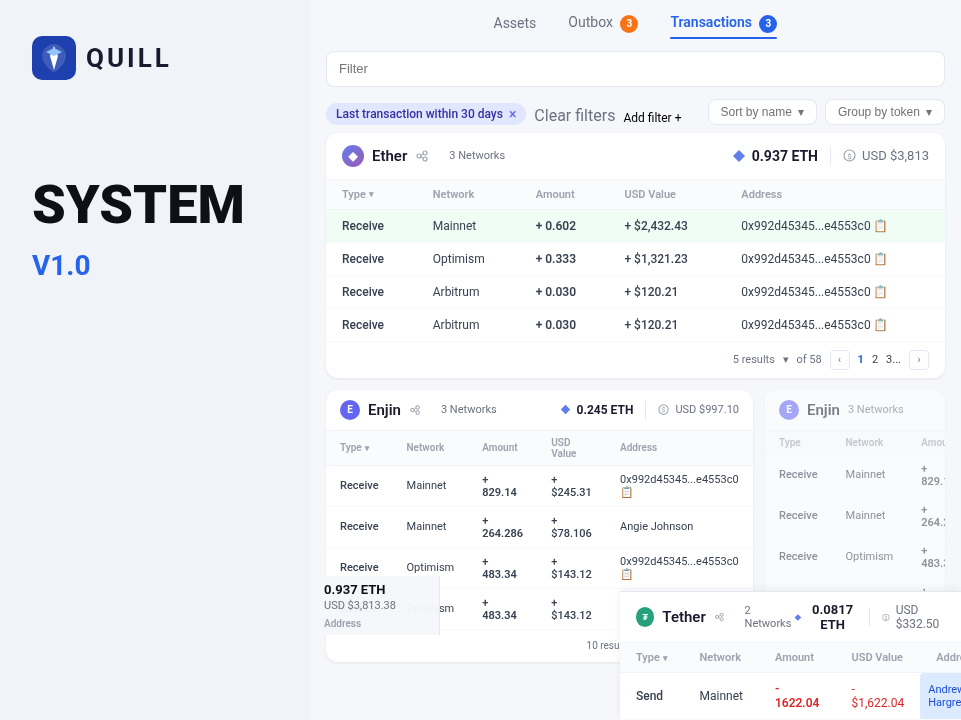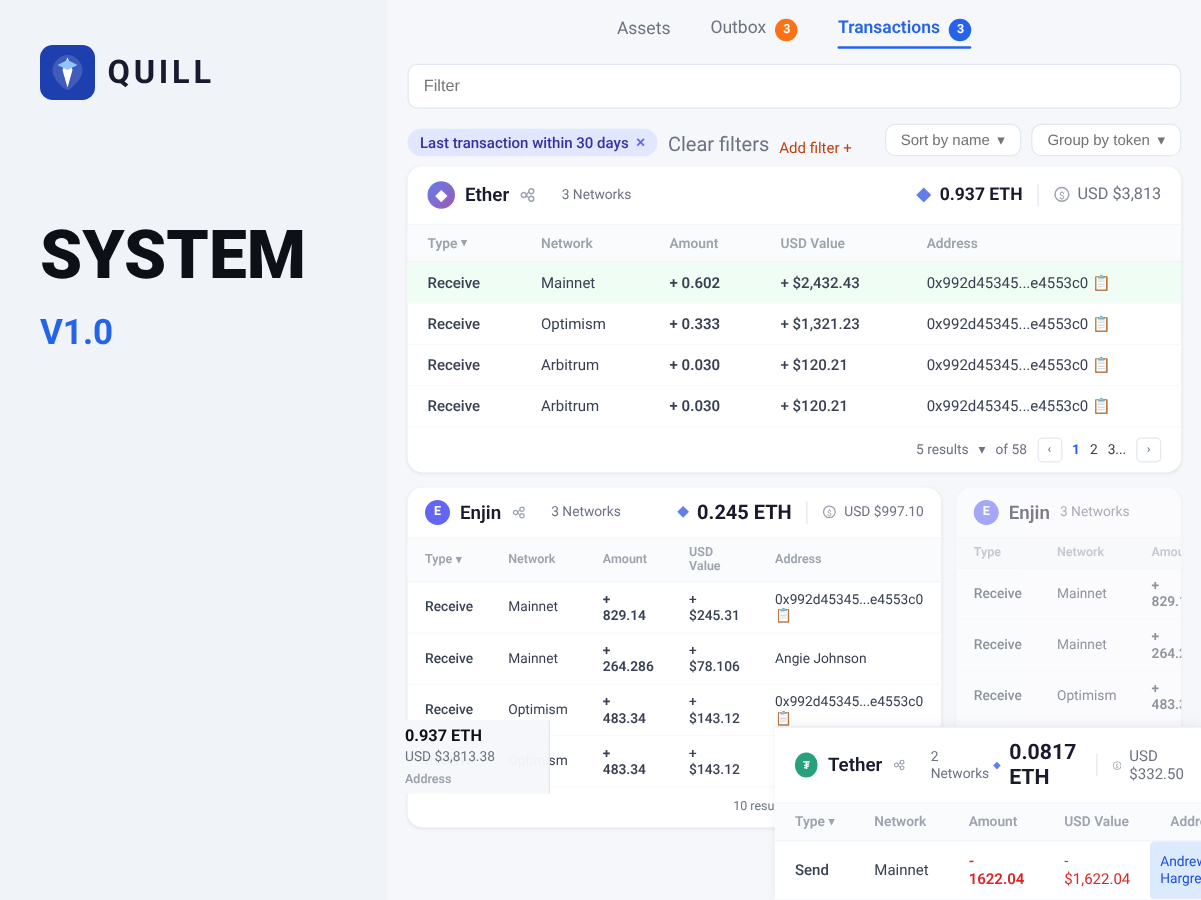--- a/index.html
+++ b/index.html
@@ -146,21 +146,21 @@
       font-size: 14px;
       color: #6366f1;
     }
     .clear-filters {
       font-size: 16px;
       color: #6b7280;
       cursor: pointer;
     }
     .add-filter {
       font-size: 12px;
-      color: #c2410c;
+      color: #000000;
       cursor: pointer;
     }
     .sort-btn, .group-btn {
       display: flex;
       align-items: center;
       gap: 6px;
       border: 1px solid #e2e8f0;
       border-radius: 8px;
       padding: 5px 12px;
       font-size: 12px;
@@ -541,21 +541,21 @@
                 <circle cx="4" cy="7" r="2" fill="none" stroke="#9ca3af" stroke-width="1.2"></circle>
                 <circle cx="10" cy="4" r="2" fill="none" stroke="#9ca3af" stroke-width="1.2"></circle>
                 <circle cx="10" cy="10" r="2" fill="none" stroke="#9ca3af" stroke-width="1.2"></circle>
                 <line x1="6" y1="7" x2="8" y2="4.5" stroke="#9ca3af" stroke-width="1"></line>
                 <line x1="6" y1="7" x2="8" y2="9.5" stroke="#9ca3af" stroke-width="1"></line>
               </svg>
             <span>3 Networks</span>
           </div>
         </div>
         <div class="header-right" style="font-size:12px;">
-          <div class="eth-amount" style="font-size:16px;">
+          <div class="eth-amount" style="font-size:12px;">
             <svg width="11" height="11" viewBox="0 0 14 14">
                 <polygon points="7,1 13,7 7,13 1,7" fill="#627eea"></polygon>
               </svg>
             <span>0.245 ETH</span>
           </div>
           <div class="divider-v"></div>
           <div class="usd-amount" style="font-size:11px;">
             <svg width="11" height="11" viewBox="0 0 13 13">
                 <circle cx="6.5" cy="6.5" r="5.5" fill="none" stroke="#9ca3af" stroke-width="1.2"></circle>
                 <text x="6.5" y="10" text-anchor="middle" font-size="8" fill="#9ca3af">$</text>
@@ -671,21 +671,21 @@
               <circle cx="4" cy="7" r="2" fill="none" stroke="#9ca3af" stroke-width="1.2"></circle>
               <circle cx="10" cy="4" r="2" fill="none" stroke="#9ca3af" stroke-width="1.2"></circle>
               <circle cx="10" cy="10" r="2" fill="none" stroke="#9ca3af" stroke-width="1.2"></circle>
               <line x1="6" y1="7" x2="8" y2="4.5" stroke="#9ca3af" stroke-width="1"></line>
               <line x1="6" y1="7" x2="8" y2="9.5" stroke="#9ca3af" stroke-width="1"></line>
             </svg>
           <span>2 Networks</span>
         </div>
       </div>
       <div class="header-right" style="font-size:12px;">
-        <div class="eth-amount" style="font-size:17px;">
+        <div class="eth-amount" style="font-size:13px;text-align:center;">
           <svg width="11" height="11" viewBox="0 0 14 14">
               <polygon points="7,1 13,7 7,13 1,7" fill="#627eea"></polygon>
             </svg>
           <span>0.0817 ETH</span>
         </div>
         <div class="divider-v"></div>
         <div class="usd-amount" style="font-size:12px;">
           <svg width="11" height="11" viewBox="0 0 13 13">
               <circle cx="6.5" cy="6.5" r="5.5" fill="none" stroke="#9ca3af" stroke-width="1.2"></circle>
               <text x="6.5" y="10" text-anchor="middle" font-size="8" fill="#9ca3af">$</text>

